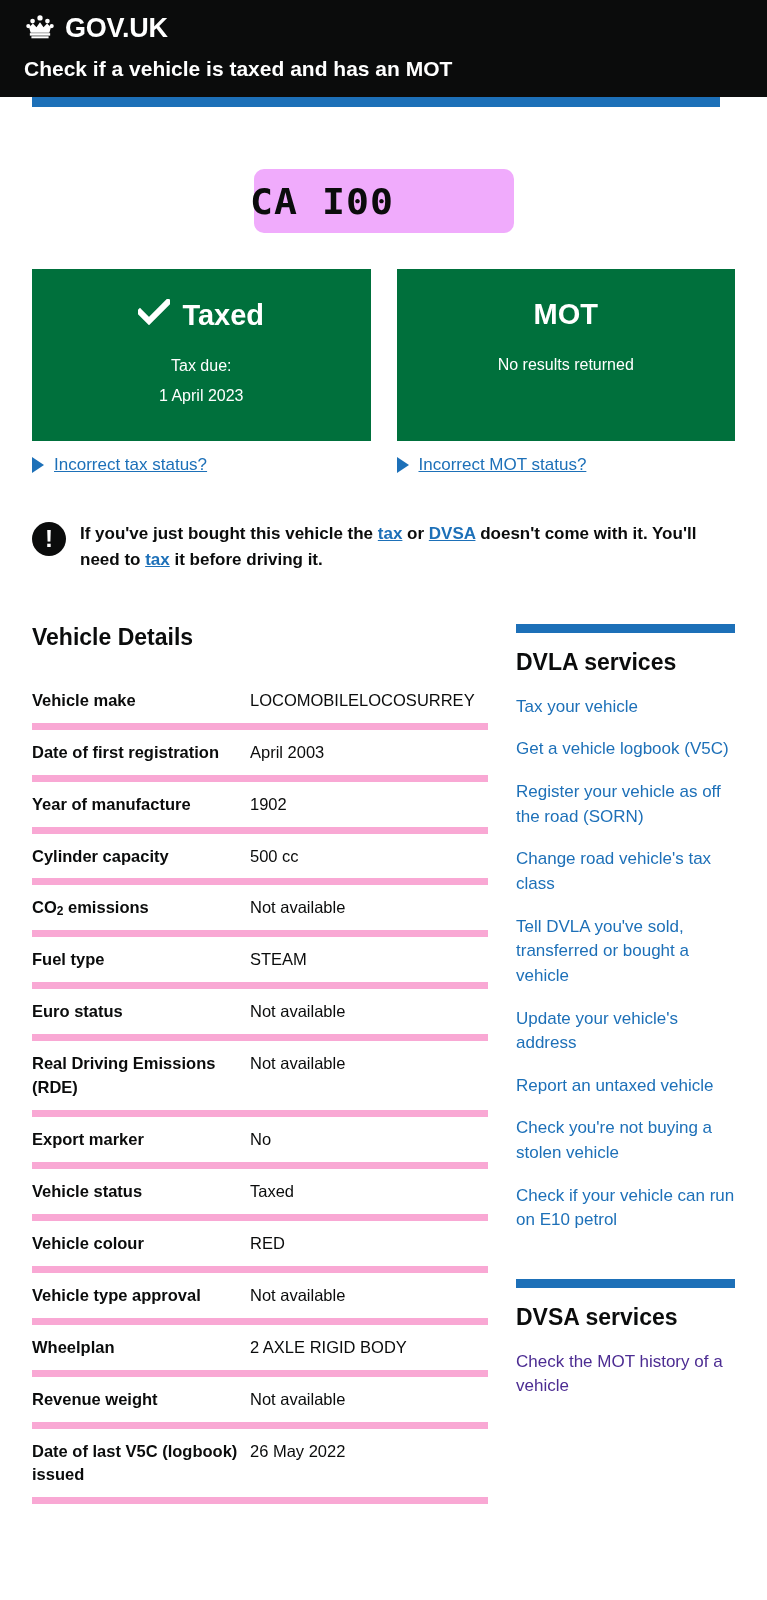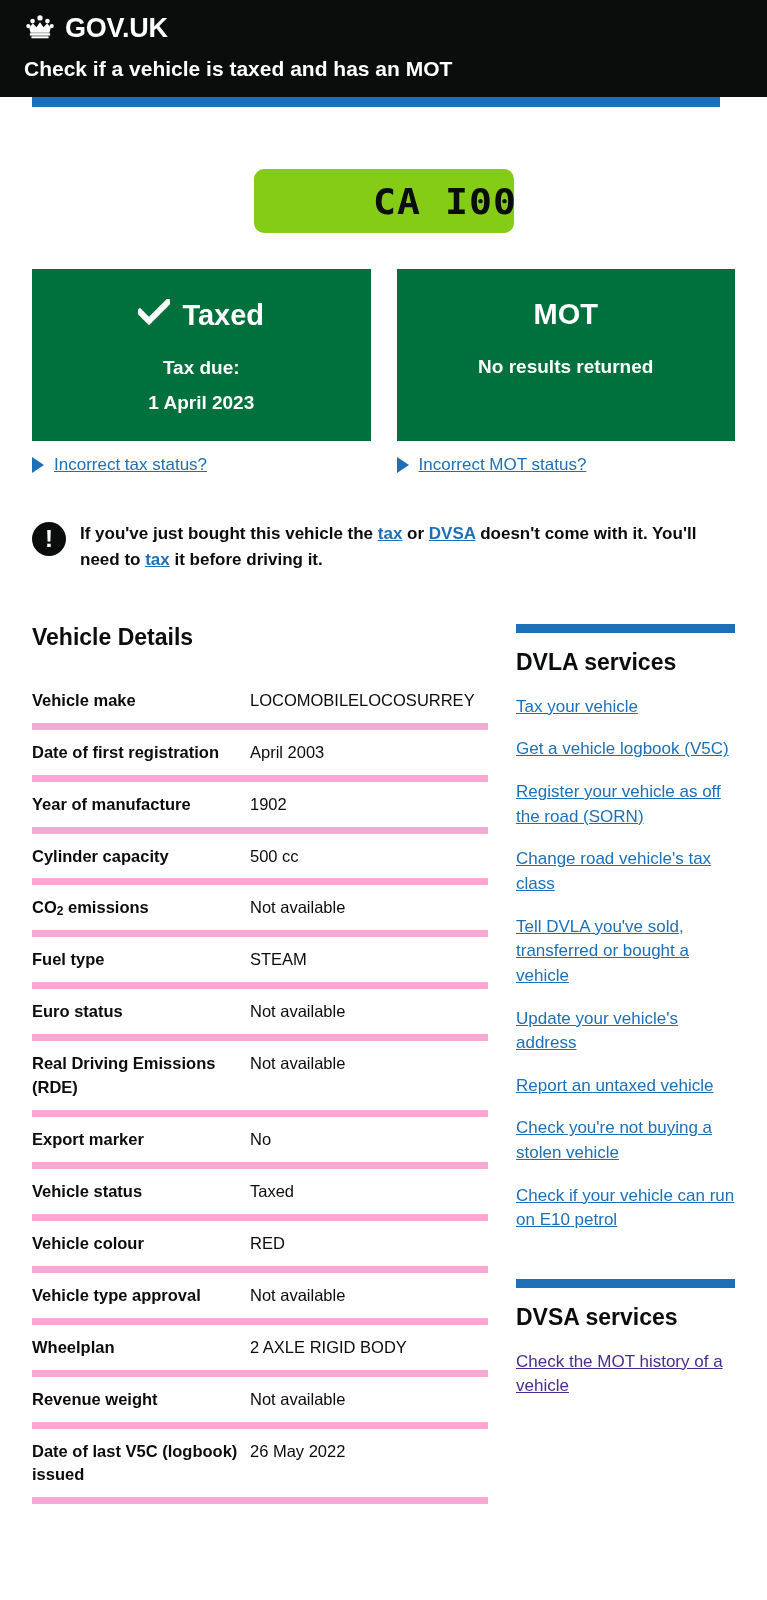--- a/index.html
+++ b/index.html
@@ -53,27 +53,27 @@
     padding: 0 32px;
   }
 
   
   .plate-wrap {
     display: flex;
     justify-content: center;
     padding-top: 62px;
   }
   .plate {
-    background: #84cc16;
+    background: #f0abfc;
     border-radius: 10px;
     width: 260px;
     height: 64px;
     display: flex;
     align-items: center;
-    justify-content: flex-end;
+    justify-content: flex-start;
   }
   .plate-text {
     font-family: "DejaVu Sans Mono", monospace;
     font-weight: bold;
     font-size: 36px;
     letter-spacing: 1px;
     color: #0b0c0c;
     transform: scaleX(1.06);
   }
 
@@ -96,22 +96,22 @@
     font-weight: bold;
     line-height: 1.1;
     display: flex;
     align-items: center;
     justify-content: center;
     gap: 12px;
   }
   .tick-icon { flex: 0 0 auto; display: block; }
   .status-sub {
     margin-top: 22px;
-    font-size: 19px;
-    font-weight: bold;
+    font-size: 16px;
+    font-weight: normal;
     line-height: 1.5;
   }
 
   
   .details-row {
     display: flex;
     gap: 26px;
     margin-top: 14px;
   }
   .details-cell {
@@ -213,21 +213,20 @@
     font-size: 23px;
     font-weight: bold;
     line-height: 1.2;
     margin-bottom: 18px;
   }
   .side-link {
     display: block;
     font-size: 17px;
     line-height: 1.45;
     color: #1d70b8;
-    text-decoration: underline;
     margin-bottom: 18px;
     cursor: pointer;
   }
   .side-link.visited { color: #4c2c92; }
 </style>
 </head>
 <body>
 
 <header class="govuk-header">
   <div class="brand-row">

